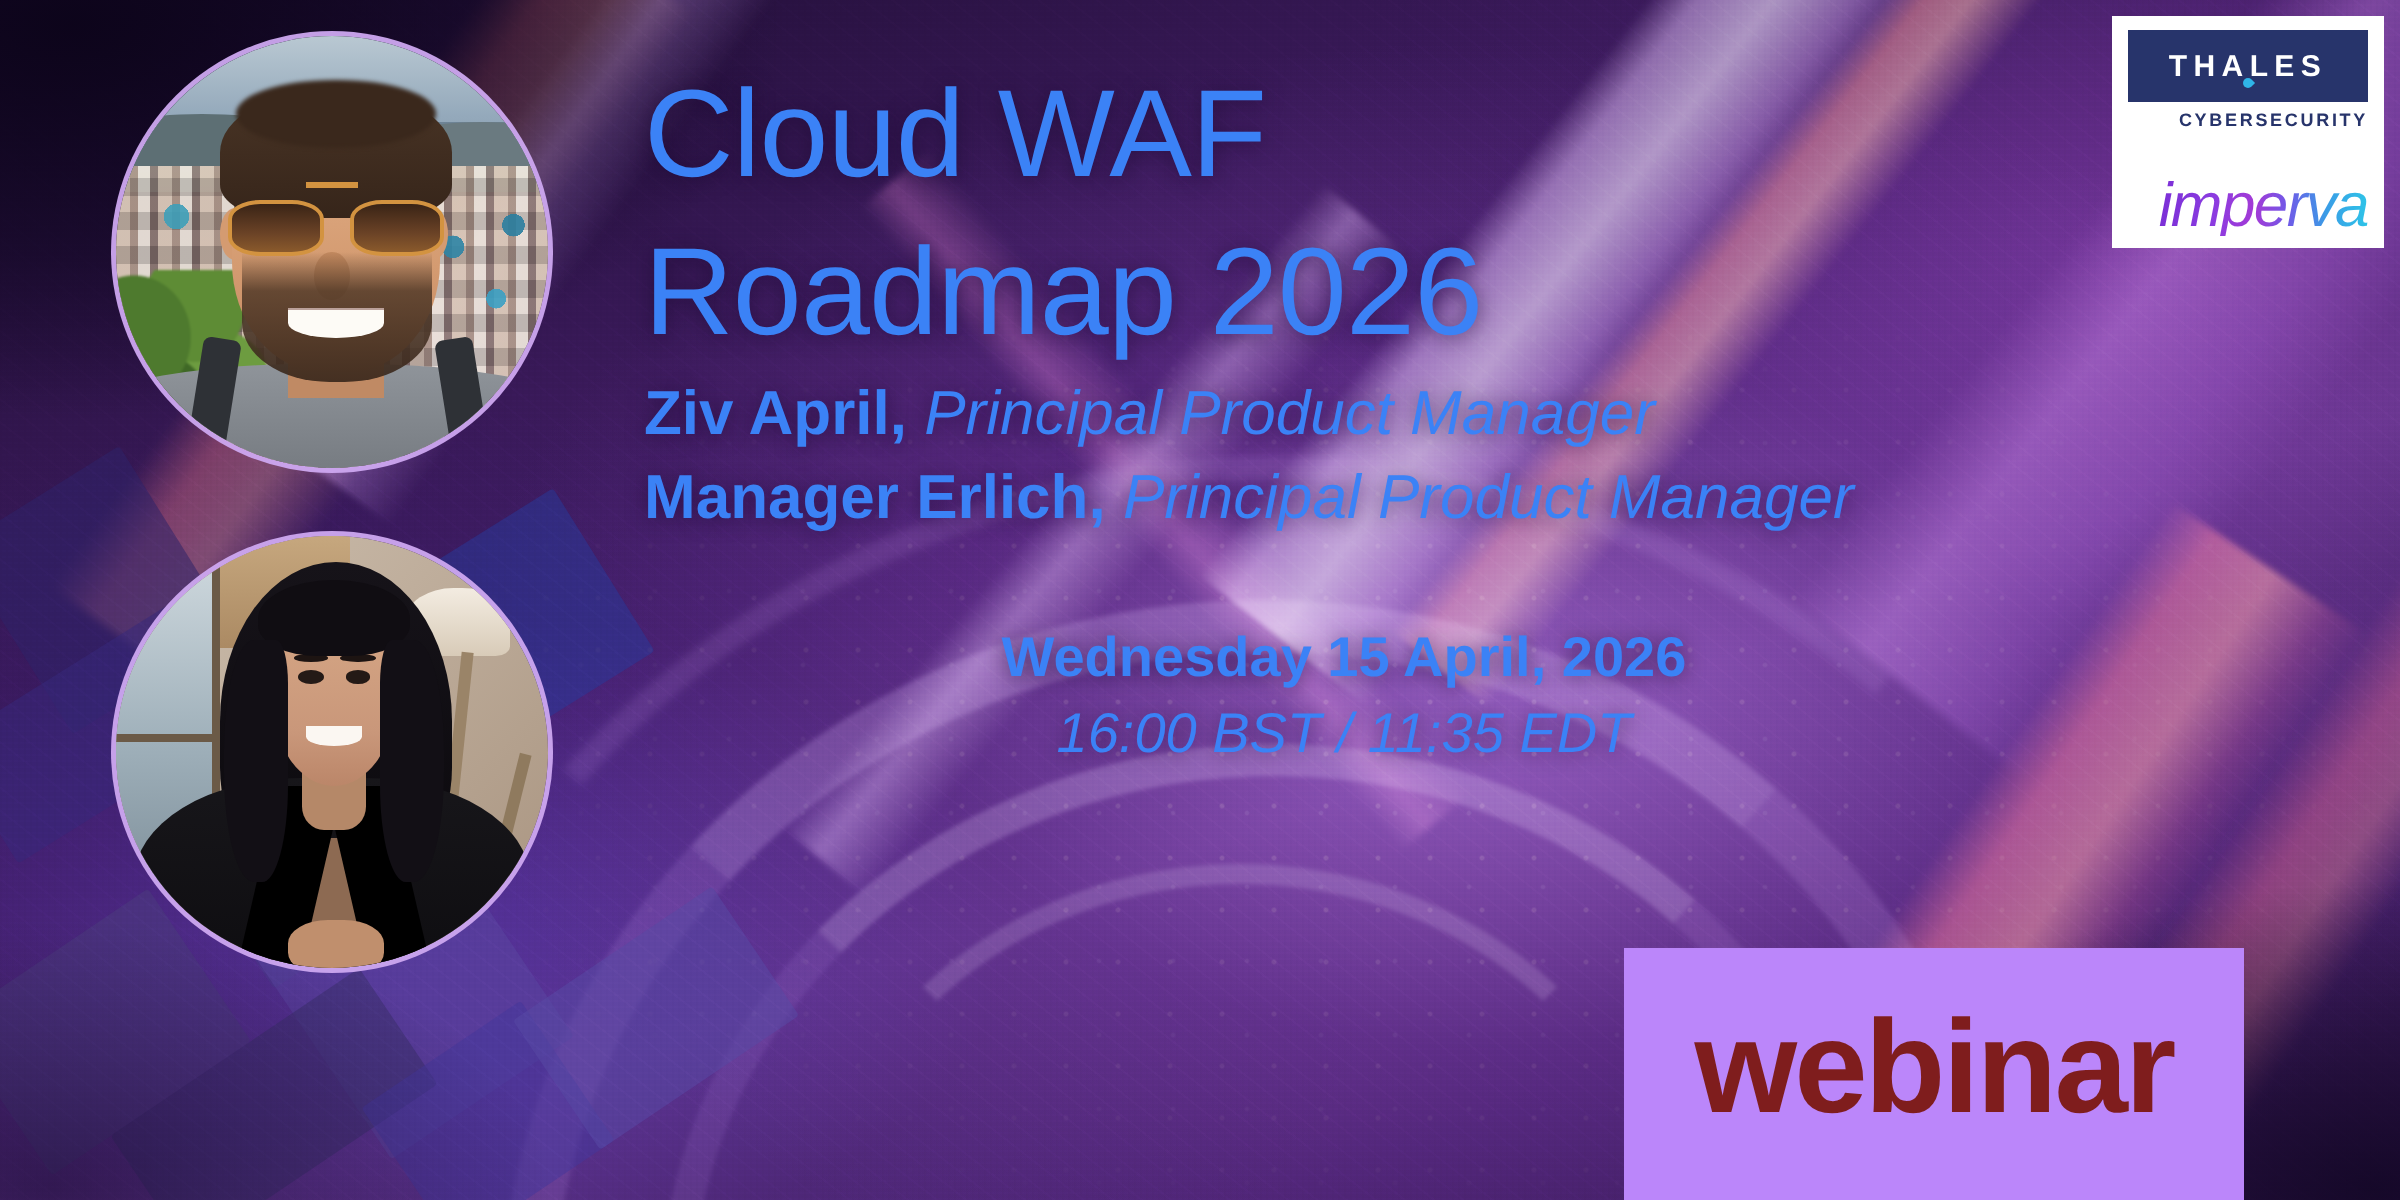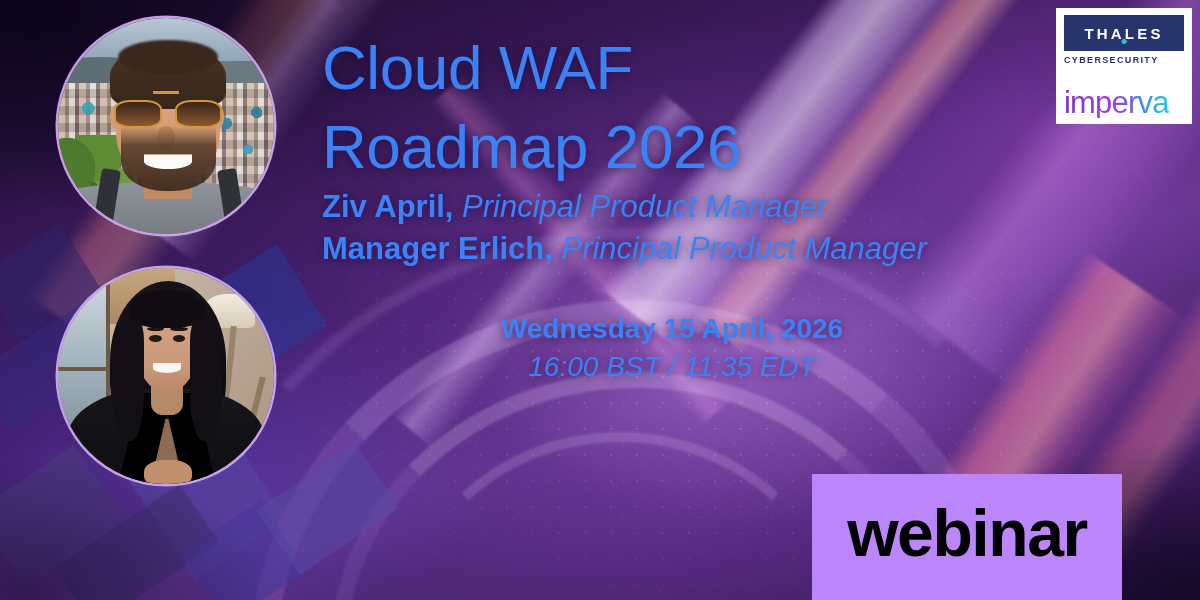--- a/index.html
+++ b/index.html
@@ -324,21 +324,21 @@
   .datetime { margin-top:40px;text-align:center; }
   .date { font-size:28px; line-height:38px; font-weight:700; }
   .time { font-size:28px; line-height:38px; font-weight:400; font-style:italic; }
 
   
   #brand-card {
     position:absolute; right:8px; top:8px;
     width:136px; height:116px;
     background:#fff;
     padding:7px 8px 6px;
-    display:flex; flex-direction:column; align-items:flex-start;
+    display:flex; flex-direction:column; align-items:flex-end;
   }
   .thales-box {
     width:100%; height:40px; background:#27346b;
     display:flex; align-items:center; justify-content:center;
     position:relative;
   }
   .thales-word {
     color:#fff; font-size:15px; font-weight:700; letter-spacing:3.2px;
     line-height:1;
   }
@@ -349,33 +349,33 @@
   }
   .cyber-word {
     margin-top:5px; color:#27346b; font-size:9px; font-weight:700;
     letter-spacing:1.35px; line-height:1;
   }
   .imperva-word {
     margin-top:22px; font-size:31px; font-weight:400; line-height:1;
     letter-spacing:-0.8px;
     background:linear-gradient(90deg,#7b2fd6 0%, #8b3ce0 26%, #a33ad6 46%, #6f5ae8 62%, #3a9ce6 80%, #2ec4e8 100%);
     -webkit-background-clip:text; background-clip:text;
-    -webkit-text-fill-color:transparent; color:transparent;
+    -webkit-text-fill-color:transparent; color:transparent;font-style:italic;
   }
 
   
   #webinar-badge {
     position:absolute; left:812px; top:474px;
     width:310px; height:136px;
     background:#bb86fa;
     display:flex; align-items:center; justify-content:center;
     padding-bottom:18px;
   }
   #webinar-badge .label {
-    color:#000000; font-size:66px; font-weight:700; line-height:1;
+    color:#7f1d1d; font-size:66px; font-weight:700; line-height:1;
     letter-spacing:-1.4px;
   }
 </style>
 </head>
 <body>
 
 <div id="stage">
 
   <div class="bg-layer bg-base"></div>
 

